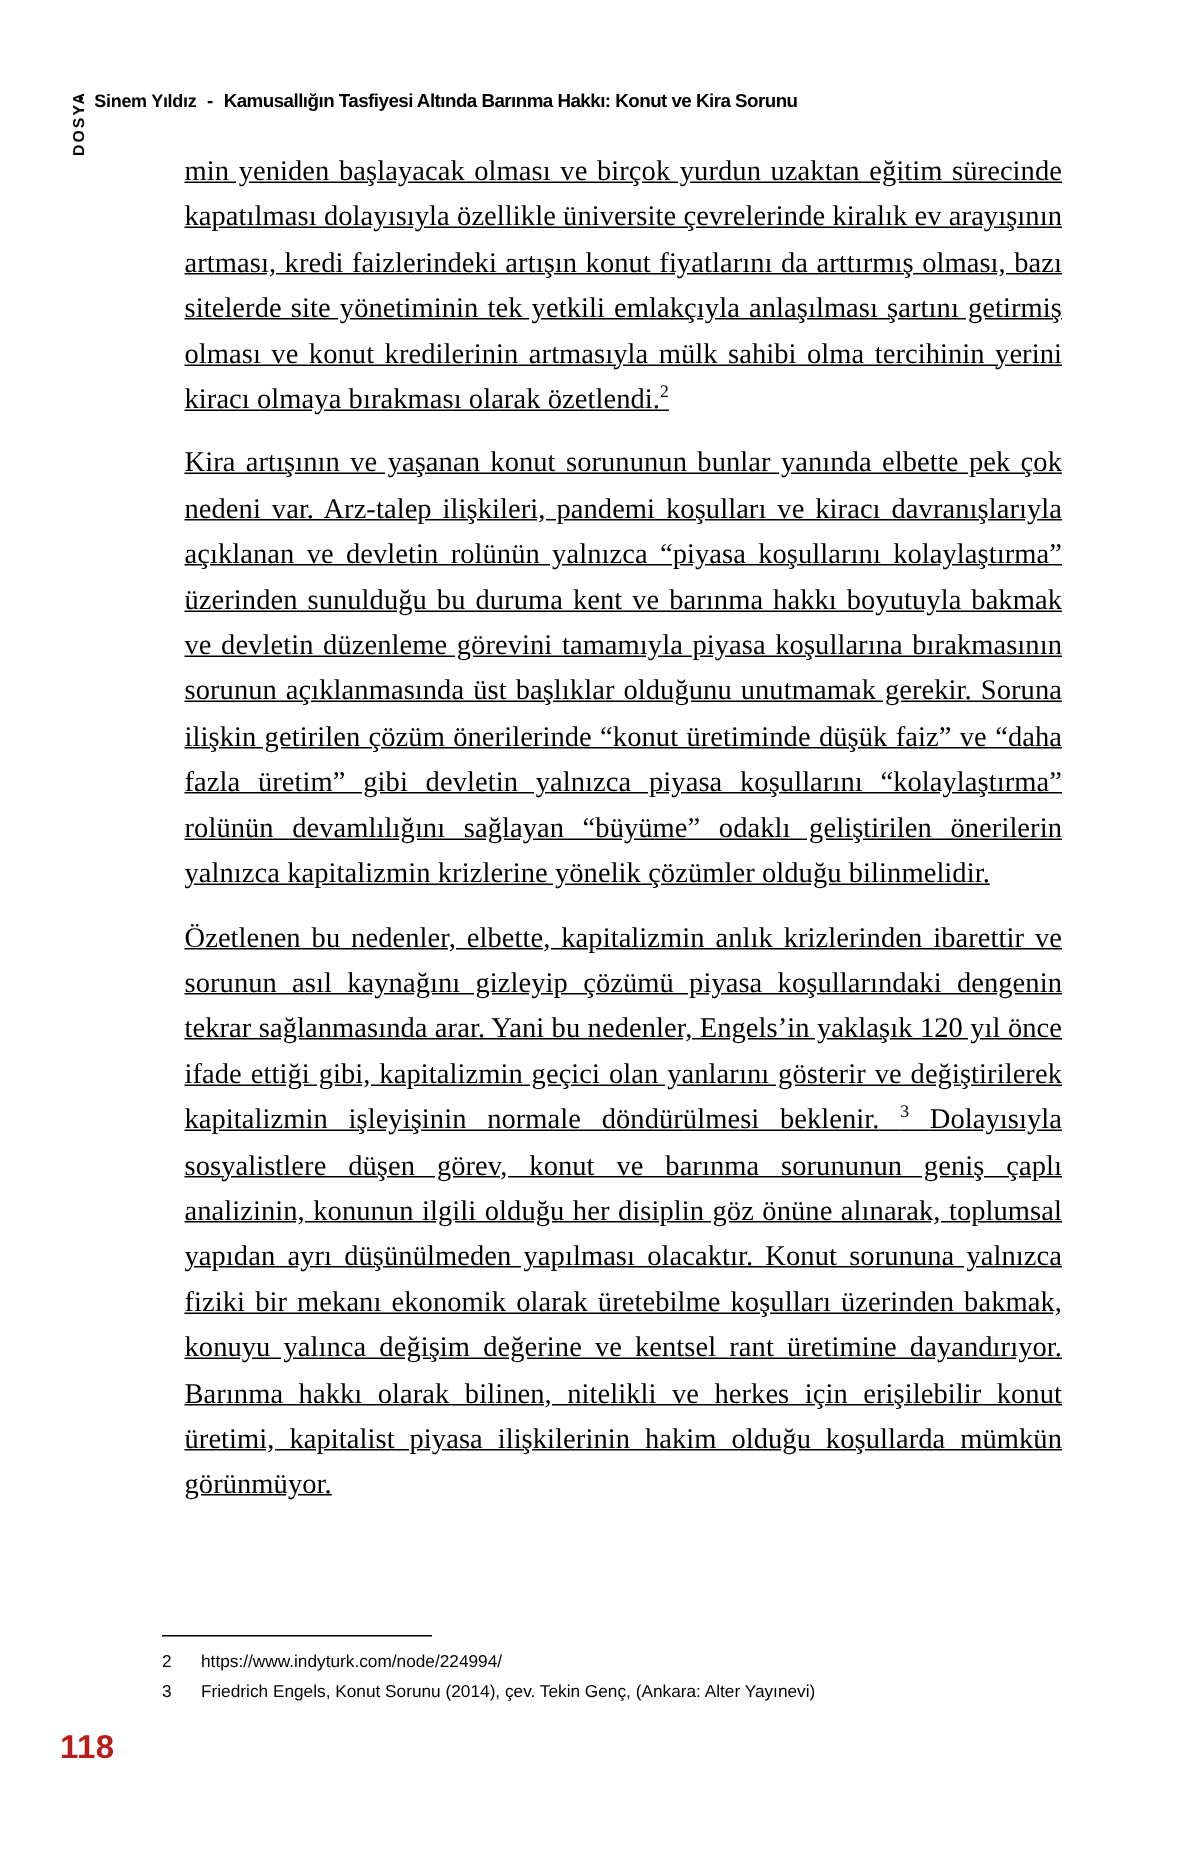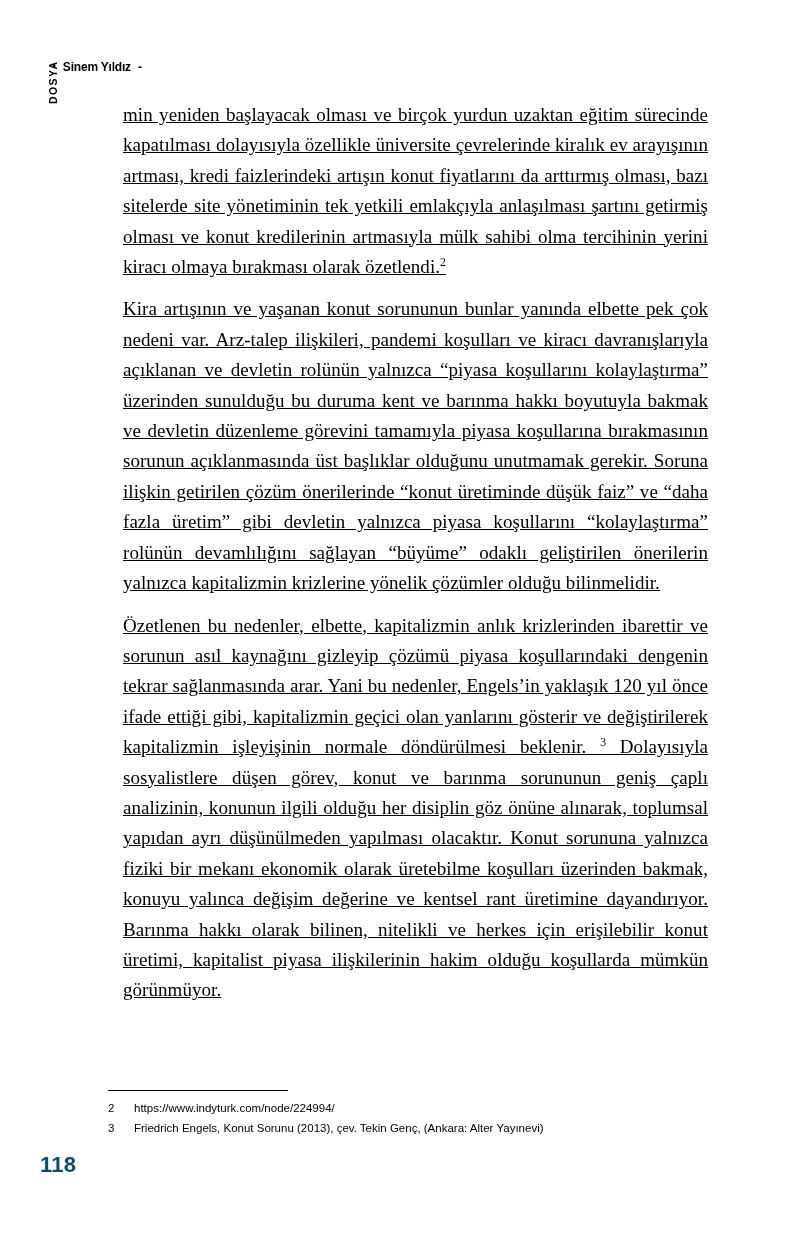--- a/index.html
+++ b/index.html
@@ -138,32 +138,33 @@
 
   
   .page-number {
     position: absolute;
     left: 40px;
     top: 1152px;
     font-family: "Liberation Sans", sans-serif;
     font-size: 22px;
     font-weight: 700;
     letter-spacing: 0.3px;
-    color: #0c4a6e;
+    color: #b91c1c;
   }
 </style>
 </head>
 <body>
 
 <div class="page">
 
   <div class="running-head">
     <span class="rh-bullet">•</span>
     <span class="rh-author">Sinem Yıldız</span>
     <span class="rh-dash">-</span>
+    <span class="rh-title">Kamusallığın Tasfiyesi Altında Barınma Hakkı: Konut ve Kira Sorunu</span>
   </div>
 
   <div class="section-tab">
     <span>DOSYA</span>
   </div>
 
   <div class="column">
     <p class="body"><span>min yeniden başlayacak olması ve birçok yurdun uzaktan eğitim sürecinde kapatılması dolayısıyla özellikle üniversite çevrelerinde kiralık ev arayışının artması, kredi faizlerindeki artışın konut fiyatlarını da arttırmış olması, bazı sitelerde site yönetiminin tek yetkili emlakçıyla anlaşılması şartını getirmiş olması ve konut kredilerinin artmasıyla mülk sahibi olma tercihinin yerini kiracı olmaya bırakması olarak özetlendi.</span><sup>2</sup></p>
 
     <p class="body">Kira artışının ve yaşanan konut sorununun bunlar yanında elbette pek çok nedeni var. Arz-talep ilişkileri, pandemi koşulları ve kiracı davranışlarıyla açıklanan ve devletin rolünün yalnızca “piyasa koşullarını kolaylaştırma” üzerinden sunulduğu bu duruma kent ve barınma hakkı boyutuyla bakmak ve devletin düzenleme görevini tamamıyla piyasa koşullarına bırakmasının sorunun açıklanmasında üst başlıklar olduğunu unutmamak gerekir. Soruna ilişkin getirilen çözüm önerilerinde “konut üretiminde düşük faiz” ve “daha fazla üretim” gibi devletin yalnızca piyasa koşullarını “kolaylaştırma” rolünün devamlılığını sağlayan “büyüme” odaklı geliştirilen önerilerin yalnızca kapitalizmin krizlerine yönelik çözümler olduğu bilinmelidir.</p>
@@ -173,19 +174,19 @@
 
   <div class="footnote-rule"></div>
 
   <div class="footnotes">
     <div class="footnote">
       <span class="fn-num">2</span>
       <span class="fn-text">https://www.indyturk.com/node/224994/</span>
     </div>
     <div class="footnote">
       <span class="fn-num">3</span>
-      <span class="fn-text">Friedrich Engels, Konut Sorunu (2013), çev. Tekin Genç, (Ankara: Alter Yayınevi)</span>
+      <span class="fn-text">Friedrich Engels, Konut Sorunu (2014), çev. Tekin Genç, (Ankara: Alter Yayınevi)</span>
     </div>
   </div>
 
   <div class="page-number">118</div>
 
 </div>
 
 </body></html>

